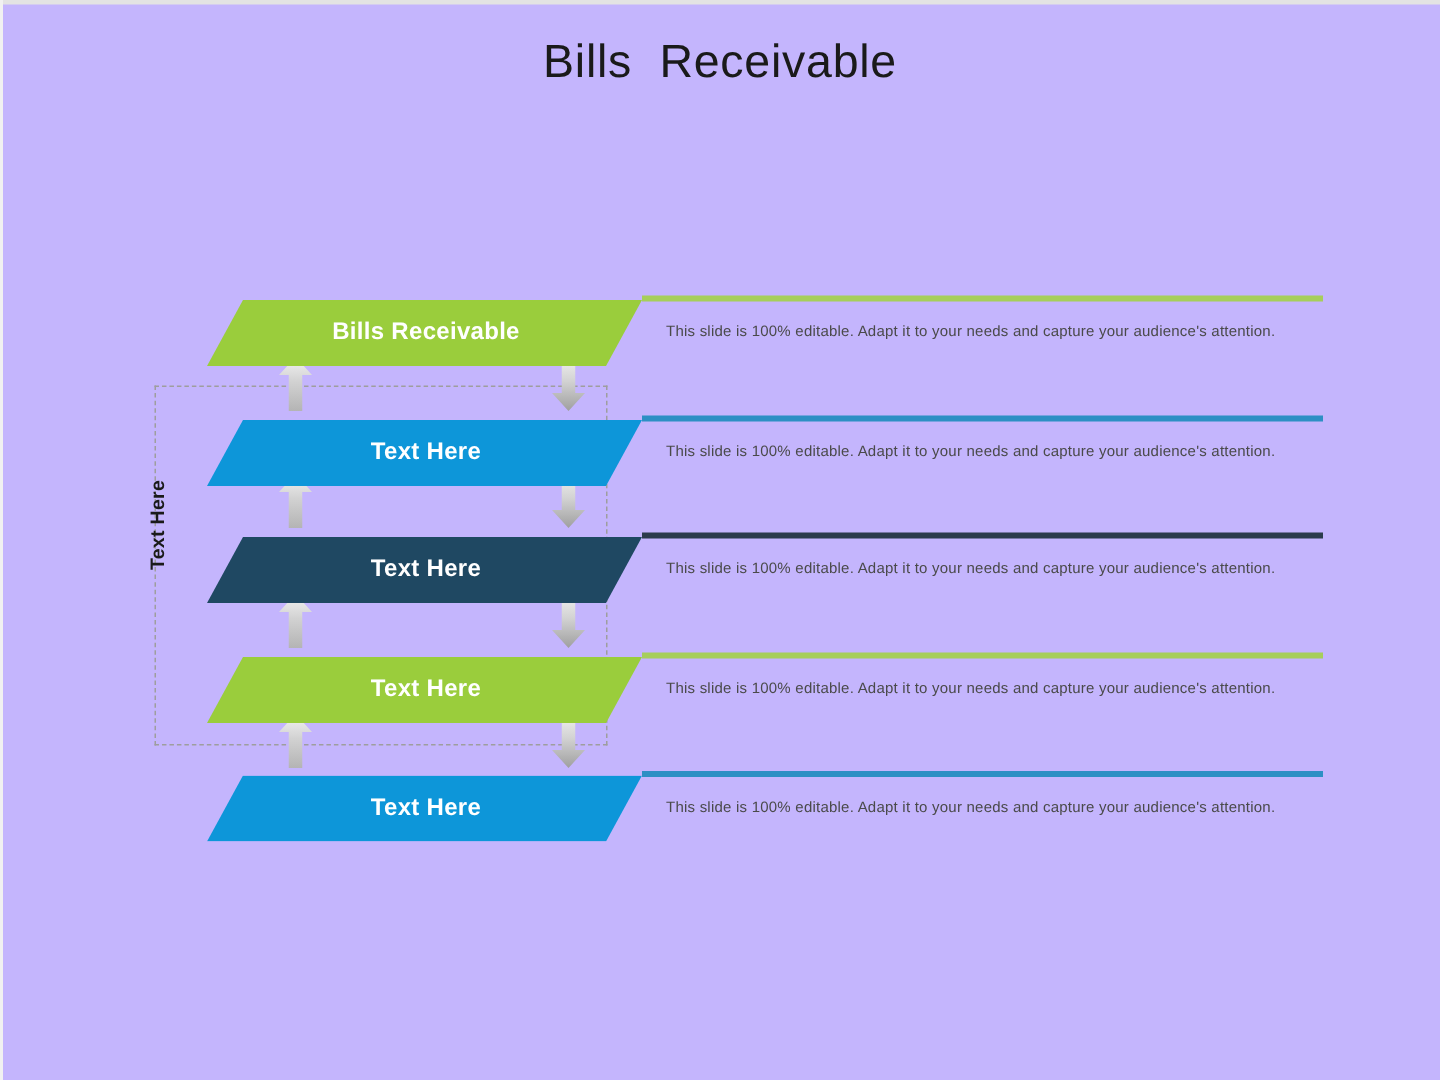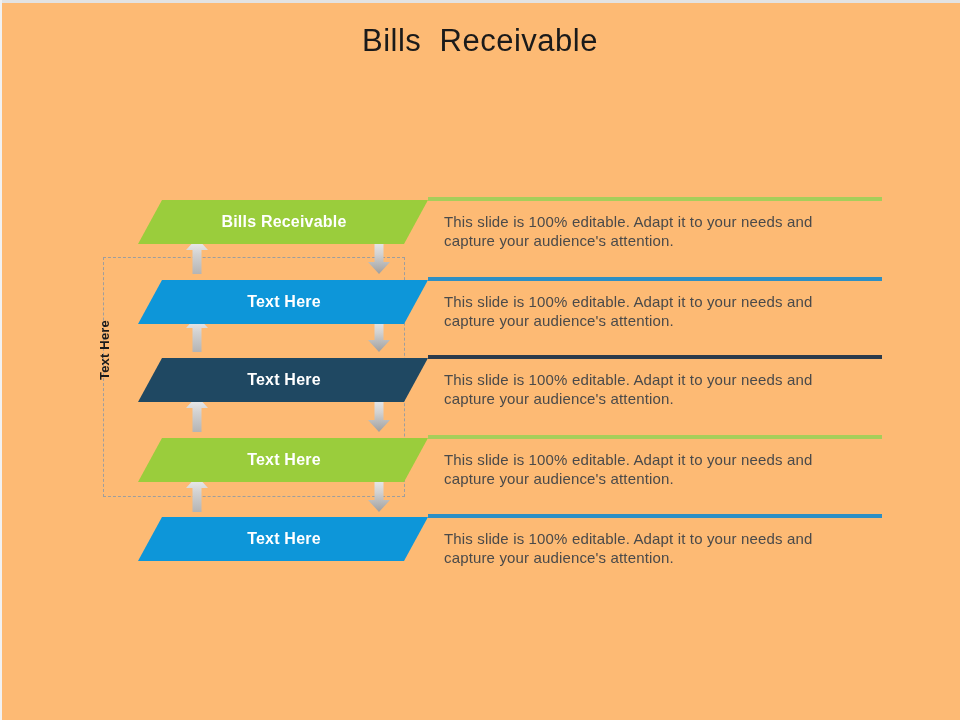--- a/index.html
+++ b/index.html
@@ -11,21 +11,21 @@
     width: 960px;
     height: 720px;
     font-family: "Liberation Sans", sans-serif;
     overflow: hidden;
   }
 
   #slide {
     position: relative;
     width: 960px;
     height: 720px;
-    background: #fdba74;
+    background: #c4b5fd;
     box-sizing: border-box;
   }
 
   
   #slide-frame-top {
     position: absolute;
     left: 0; top: 0;
     width: 960px; height: 3px;
     background: #e3e3e3;
   }
@@ -123,21 +123,21 @@
     position: absolute;
     left: 428px;
     width: 454px;
     height: 4px;
   }
 
   .desc {
     position: absolute;
     left: 444px;
     width: 412px;
-    font-size: 15px;
+    font-size: 10px;
     line-height: 19px;
     color: #4a4a4a;
     letter-spacing: 0.15px;
   }
 
   
   .arrow {
     position: absolute;
     width: 22px;
     height: 36px;

